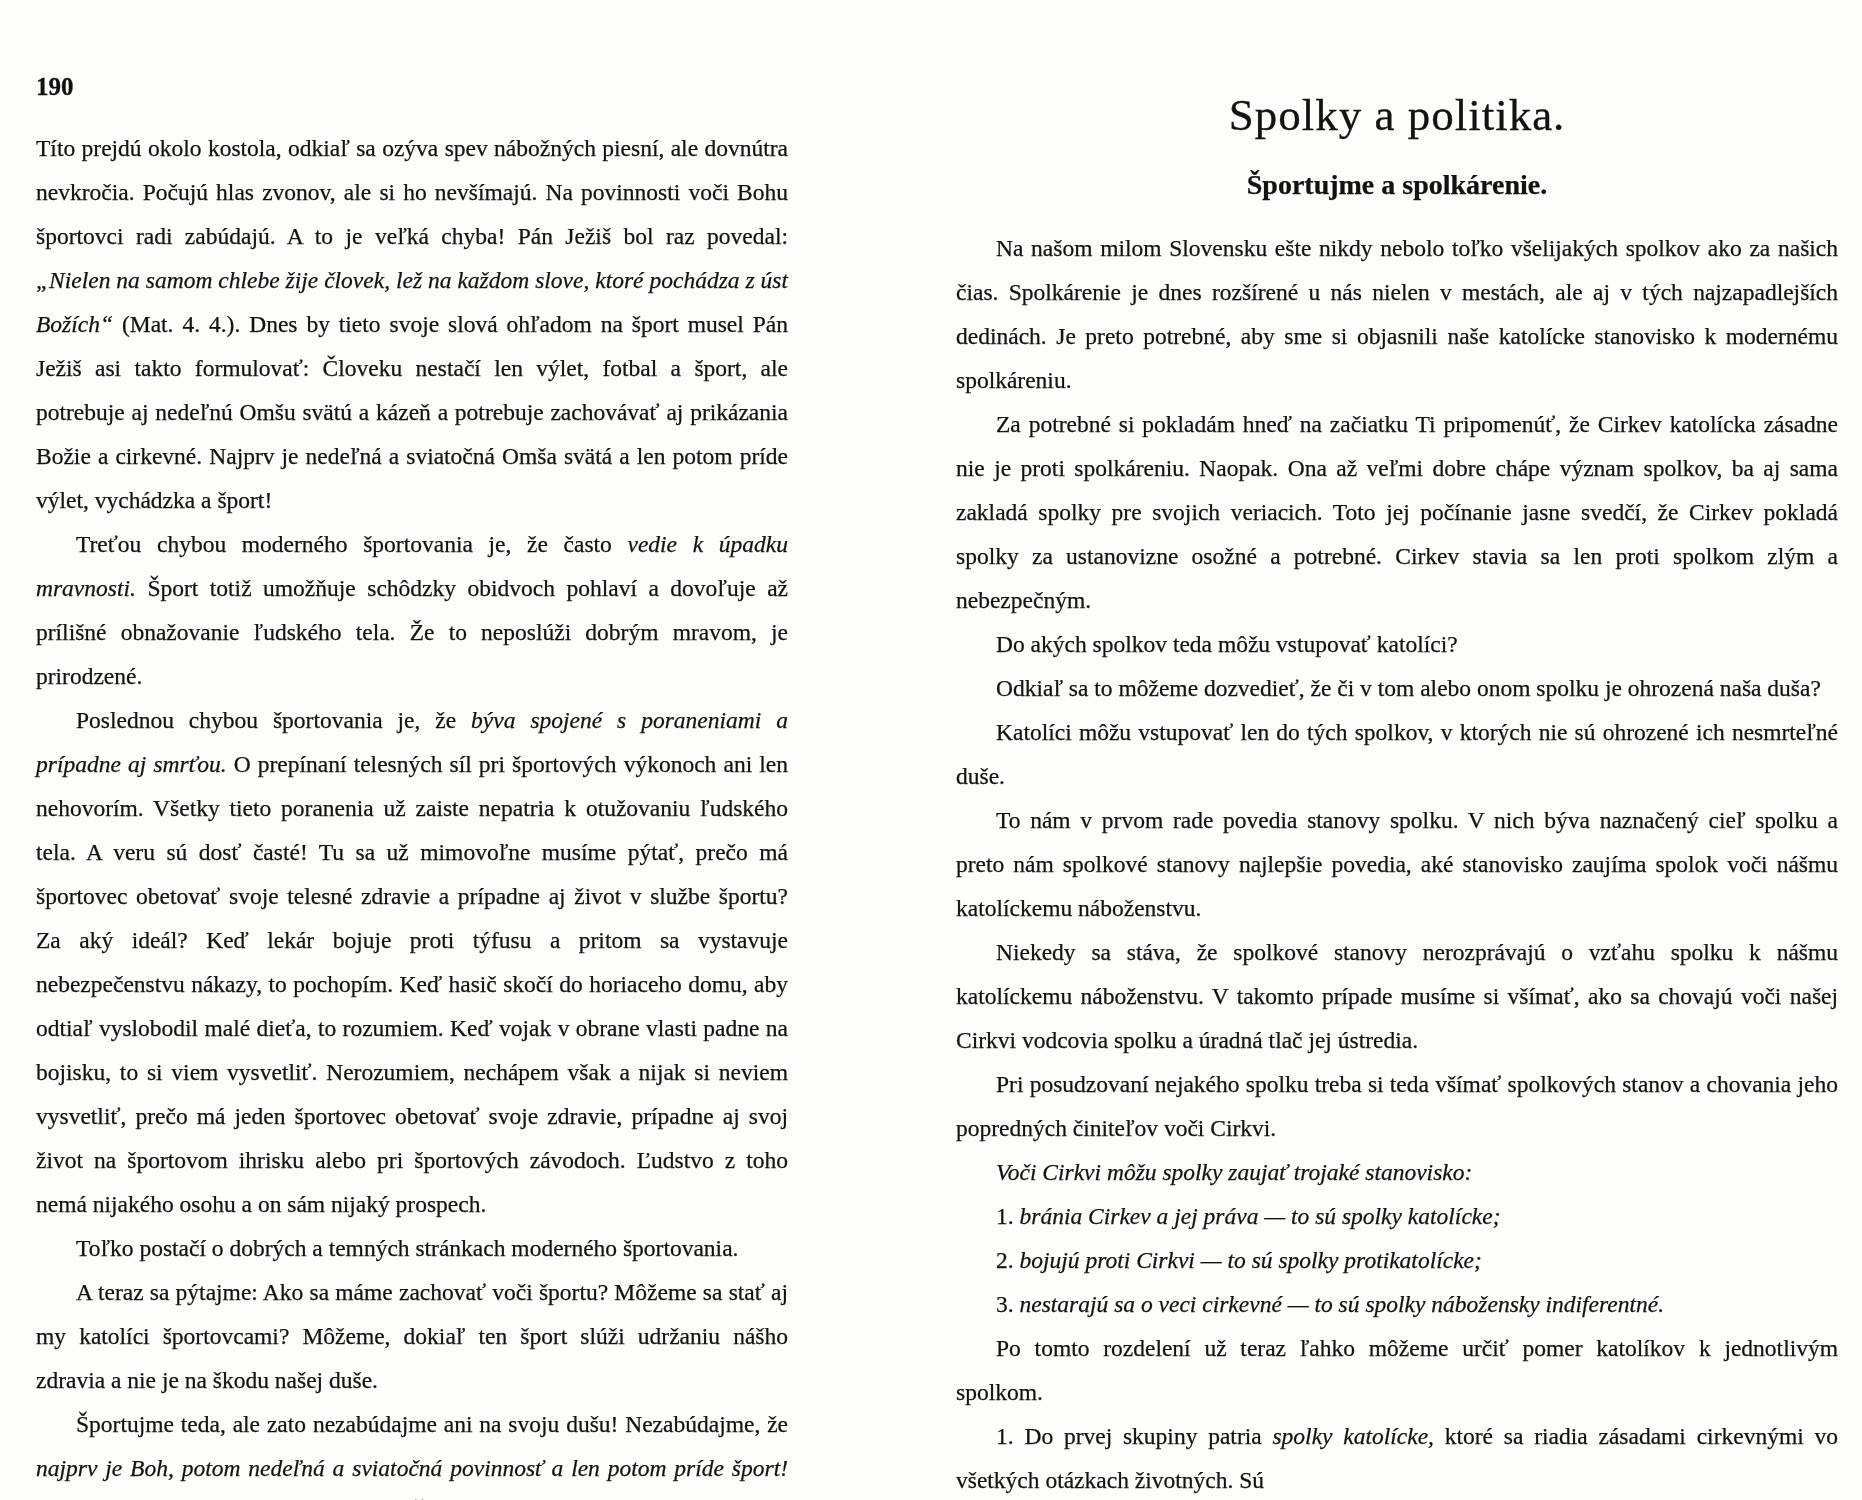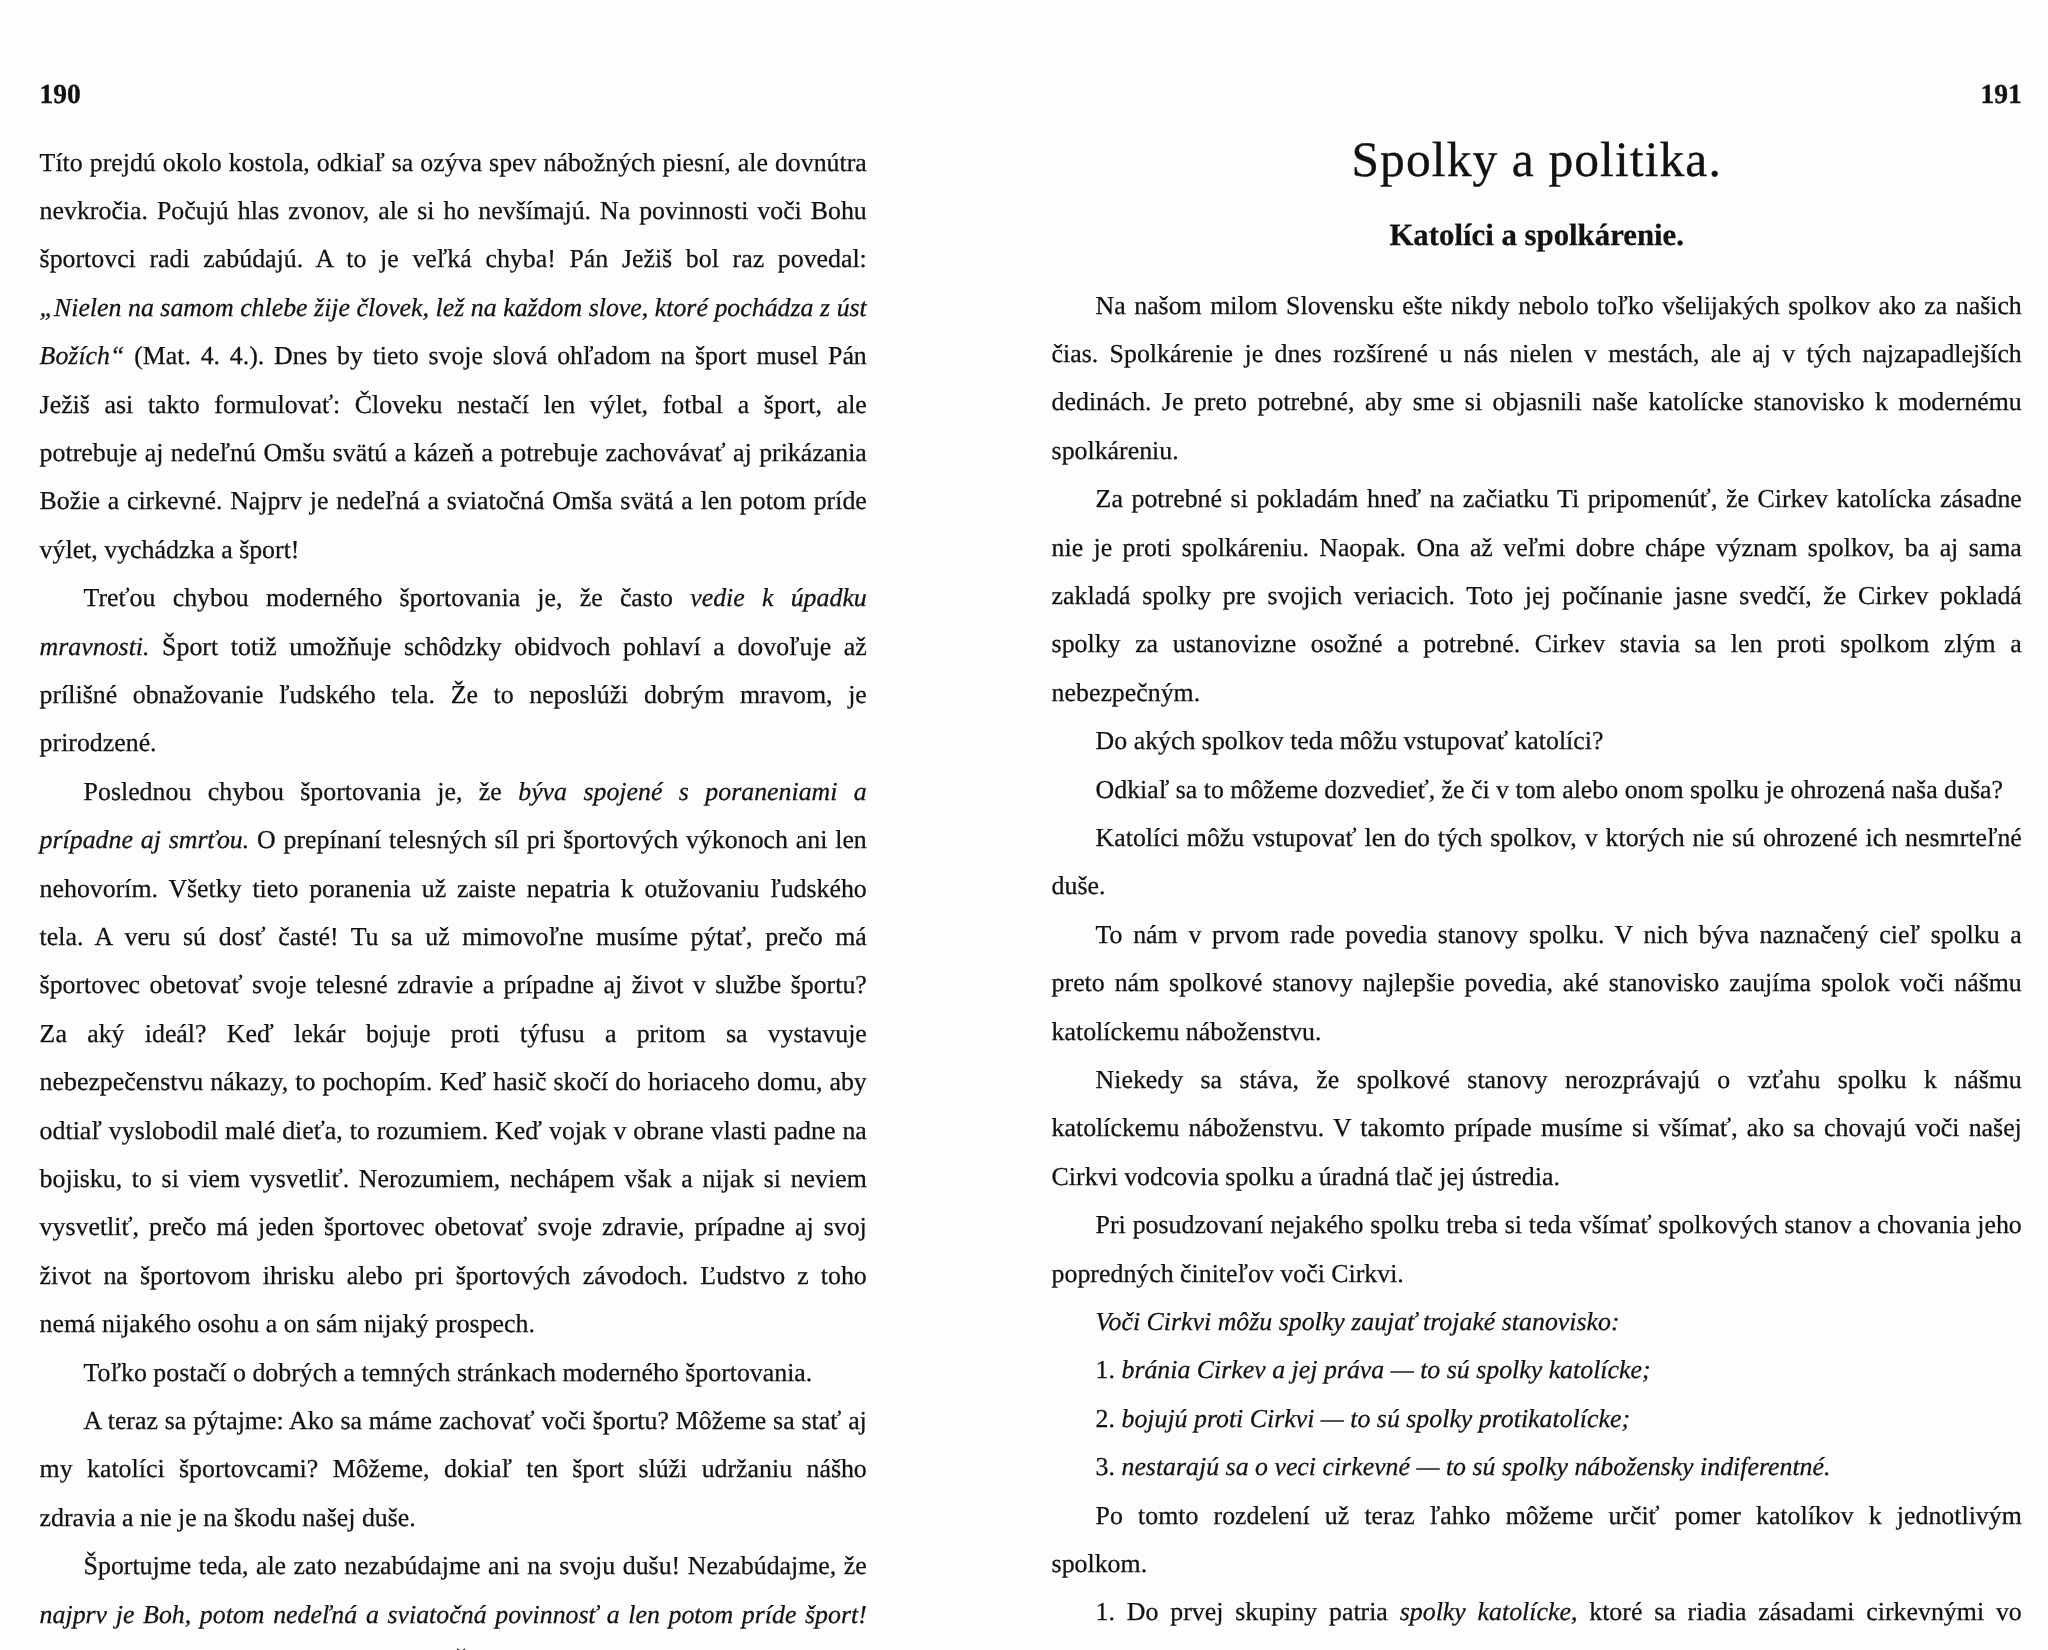--- a/index.html
+++ b/index.html
@@ -79,23 +79,22 @@
         <p class="body-para"><span>Títo prejdú okolo kostola, odkiaľ sa ozýva spev nábožných piesní, ale dovnútra nevkročia. Počujú hlas zvonov, ale si ho nevšímajú. Na povinnosti voči Bohu športovci radi zabúdajú. A to je veľká chyba! Pán Ježiš bol raz povedal: </span><span class="it">„Nielen na samom chlebe žije človek, lež na každom slove, ktoré pochádza z úst Božích“</span><span> (Mat. 4. 4.). Dnes by tieto svoje slová ohľadom na šport musel Pán Ježiš asi takto formulovať: Človeku nestačí len výlet, fotbal a šport, ale potrebuje aj nedeľnú Omšu svätú a kázeň a potrebuje zachovávať aj prikázania Božie a cirkevné. Najprv je nedeľná a sviatočná Omša svätá a len potom príde výlet, vychádzka a šport!</span></p>
         <p class="body-para indent"><span>Treťou chybou moderného športovania je, že často </span><span class="it">vedie k úpadku mravnosti.</span><span> Šport totiž umožňuje schôdzky obidvoch pohlaví a dovoľuje až prílišné obnažovanie ľudského tela. Že to neposlúži dobrým mravom, je prirodzené.</span></p>
         <p class="body-para indent"><span>Poslednou chybou športovania je, že </span><span class="it">býva spojené s poraneniami a prípadne aj smrťou.</span><span> O prepínaní telesných síl pri športových výkonoch ani len nehovorím. Všetky tieto poranenia už zaiste nepatria k otužovaniu ľudského tela. A veru sú dosť časté! Tu sa už mimovoľne musíme pýtať, prečo má športovec obetovať svoje telesné zdravie a prípadne aj život v službe športu? Za aký ideál? Keď lekár bojuje proti týfusu a pritom sa vystavuje nebezpečenstvu nákazy, to pochopím. Keď hasič skočí do horiaceho domu, aby odtiaľ vyslobodil malé dieťa, to rozumiem. Keď vojak v obrane vlasti padne na bojisku, to si viem vysvetliť. Nerozumiem, nechápem však a nijak si neviem vysvetliť, prečo má jeden športovec obetovať svoje zdravie, prípadne aj svoj život na športovom ihrisku alebo pri športových závodoch. Ľudstvo z toho nemá nijakého osohu a on sám nijaký prospech.</span></p>
         <p class="body-para indent"><span>Toľko postačí o dobrých a temných stránkach moderného športovania.</span></p>
         <p class="body-para indent"><span>A teraz sa pýtajme: Ako sa máme zachovať voči športu? Môžeme sa stať aj my katolíci športovcami? Môžeme, dokiaľ ten šport slúži udržaniu nášho zdravia a nie je na škodu našej duše.</span></p>
         <p class="body-para indent"><span>Športujme teda, ale zato nezabúdajme ani na svoju dušu! Nezabúdajme, že </span><span class="it">najprv je Boh, potom nedeľná a sviatočná povinnosť a len potom príde šport!</span><span> Pri športovaní chráňme sa prílišnosti! Šport nech otužuje naše telo, ale nech nehrá v našom živote hlavnú rolu.</span></p>
       </div>
   </section>
 
   <section class="page page-right">
-    <div class="page-number pn-right">191</div>
     <h1 class="chapter-title">Spolky a politika.</h1>
-    <h2 class="section-subtitle">Katolíci a spolkárenie.</h2>
+    <h2 class="section-subtitle">Športujme a spolkárenie.</h2>
     <div class="body-text">
         <p class="body-para indent"><span>Na našom milom Slovensku ešte nikdy nebolo toľko všelijakých spolkov ako za našich čias. Spolkárenie je dnes rozšírené u nás nielen v mestách, ale aj v tých najzapadlejších dedinách. Je preto potrebné, aby sme si objasnili naše katolícke stanovisko k modernému spolkáreniu.</span></p>
         <p class="body-para indent"><span>Za potrebné si pokladám hneď na začiatku Ti pripomenúť, že Cirkev katolícka zásadne nie je proti spolkáreniu. Naopak. Ona až veľmi dobre chápe význam spolkov, ba aj sama zakladá spolky pre svojich veriacich. Toto jej počínanie jasne svedčí, že Cirkev pokladá spolky za ustanovizne osožné a potrebné. Cirkev stavia sa len proti spolkom zlým a nebezpečným.</span></p>
         <p class="body-para indent"><span>Do akých spolkov teda môžu vstupovať katolíci?</span></p>
         <p class="body-para indent"><span>Odkiaľ sa to môžeme dozvedieť, že či v tom alebo onom spolku je ohrozená naša duša?</span></p>
         <p class="body-para indent"><span>Katolíci môžu vstupovať len do tých spolkov, v ktorých nie sú ohrozené ich nesmrteľné duše.</span></p>
         <p class="body-para indent"><span>To nám v prvom rade povedia stanovy spolku. V nich býva naznačený cieľ spolku a preto nám spolkové stanovy najlepšie povedia, aké stanovisko zaujíma spolok voči nášmu katolíckemu náboženstvu.</span></p>
         <p class="body-para indent"><span>Niekedy sa stáva, že spolkové stanovy nerozprávajú o vzťahu spolku k nášmu katolíckemu náboženstvu. V takomto prípade musíme si všímať, ako sa chovajú voči našej Cirkvi vodcovia spolku a úradná tlač jej ústredia.</span></p>
         <p class="body-para indent"><span>Pri posudzovaní nejakého spolku treba si teda všímať spolkových stanov a chovania jeho popredných činiteľov voči Cirkvi.</span></p>
         <p class="body-para indent"><span class="it">Voči Cirkvi môžu spolky zaujať trojaké stanovisko:</span></p>

